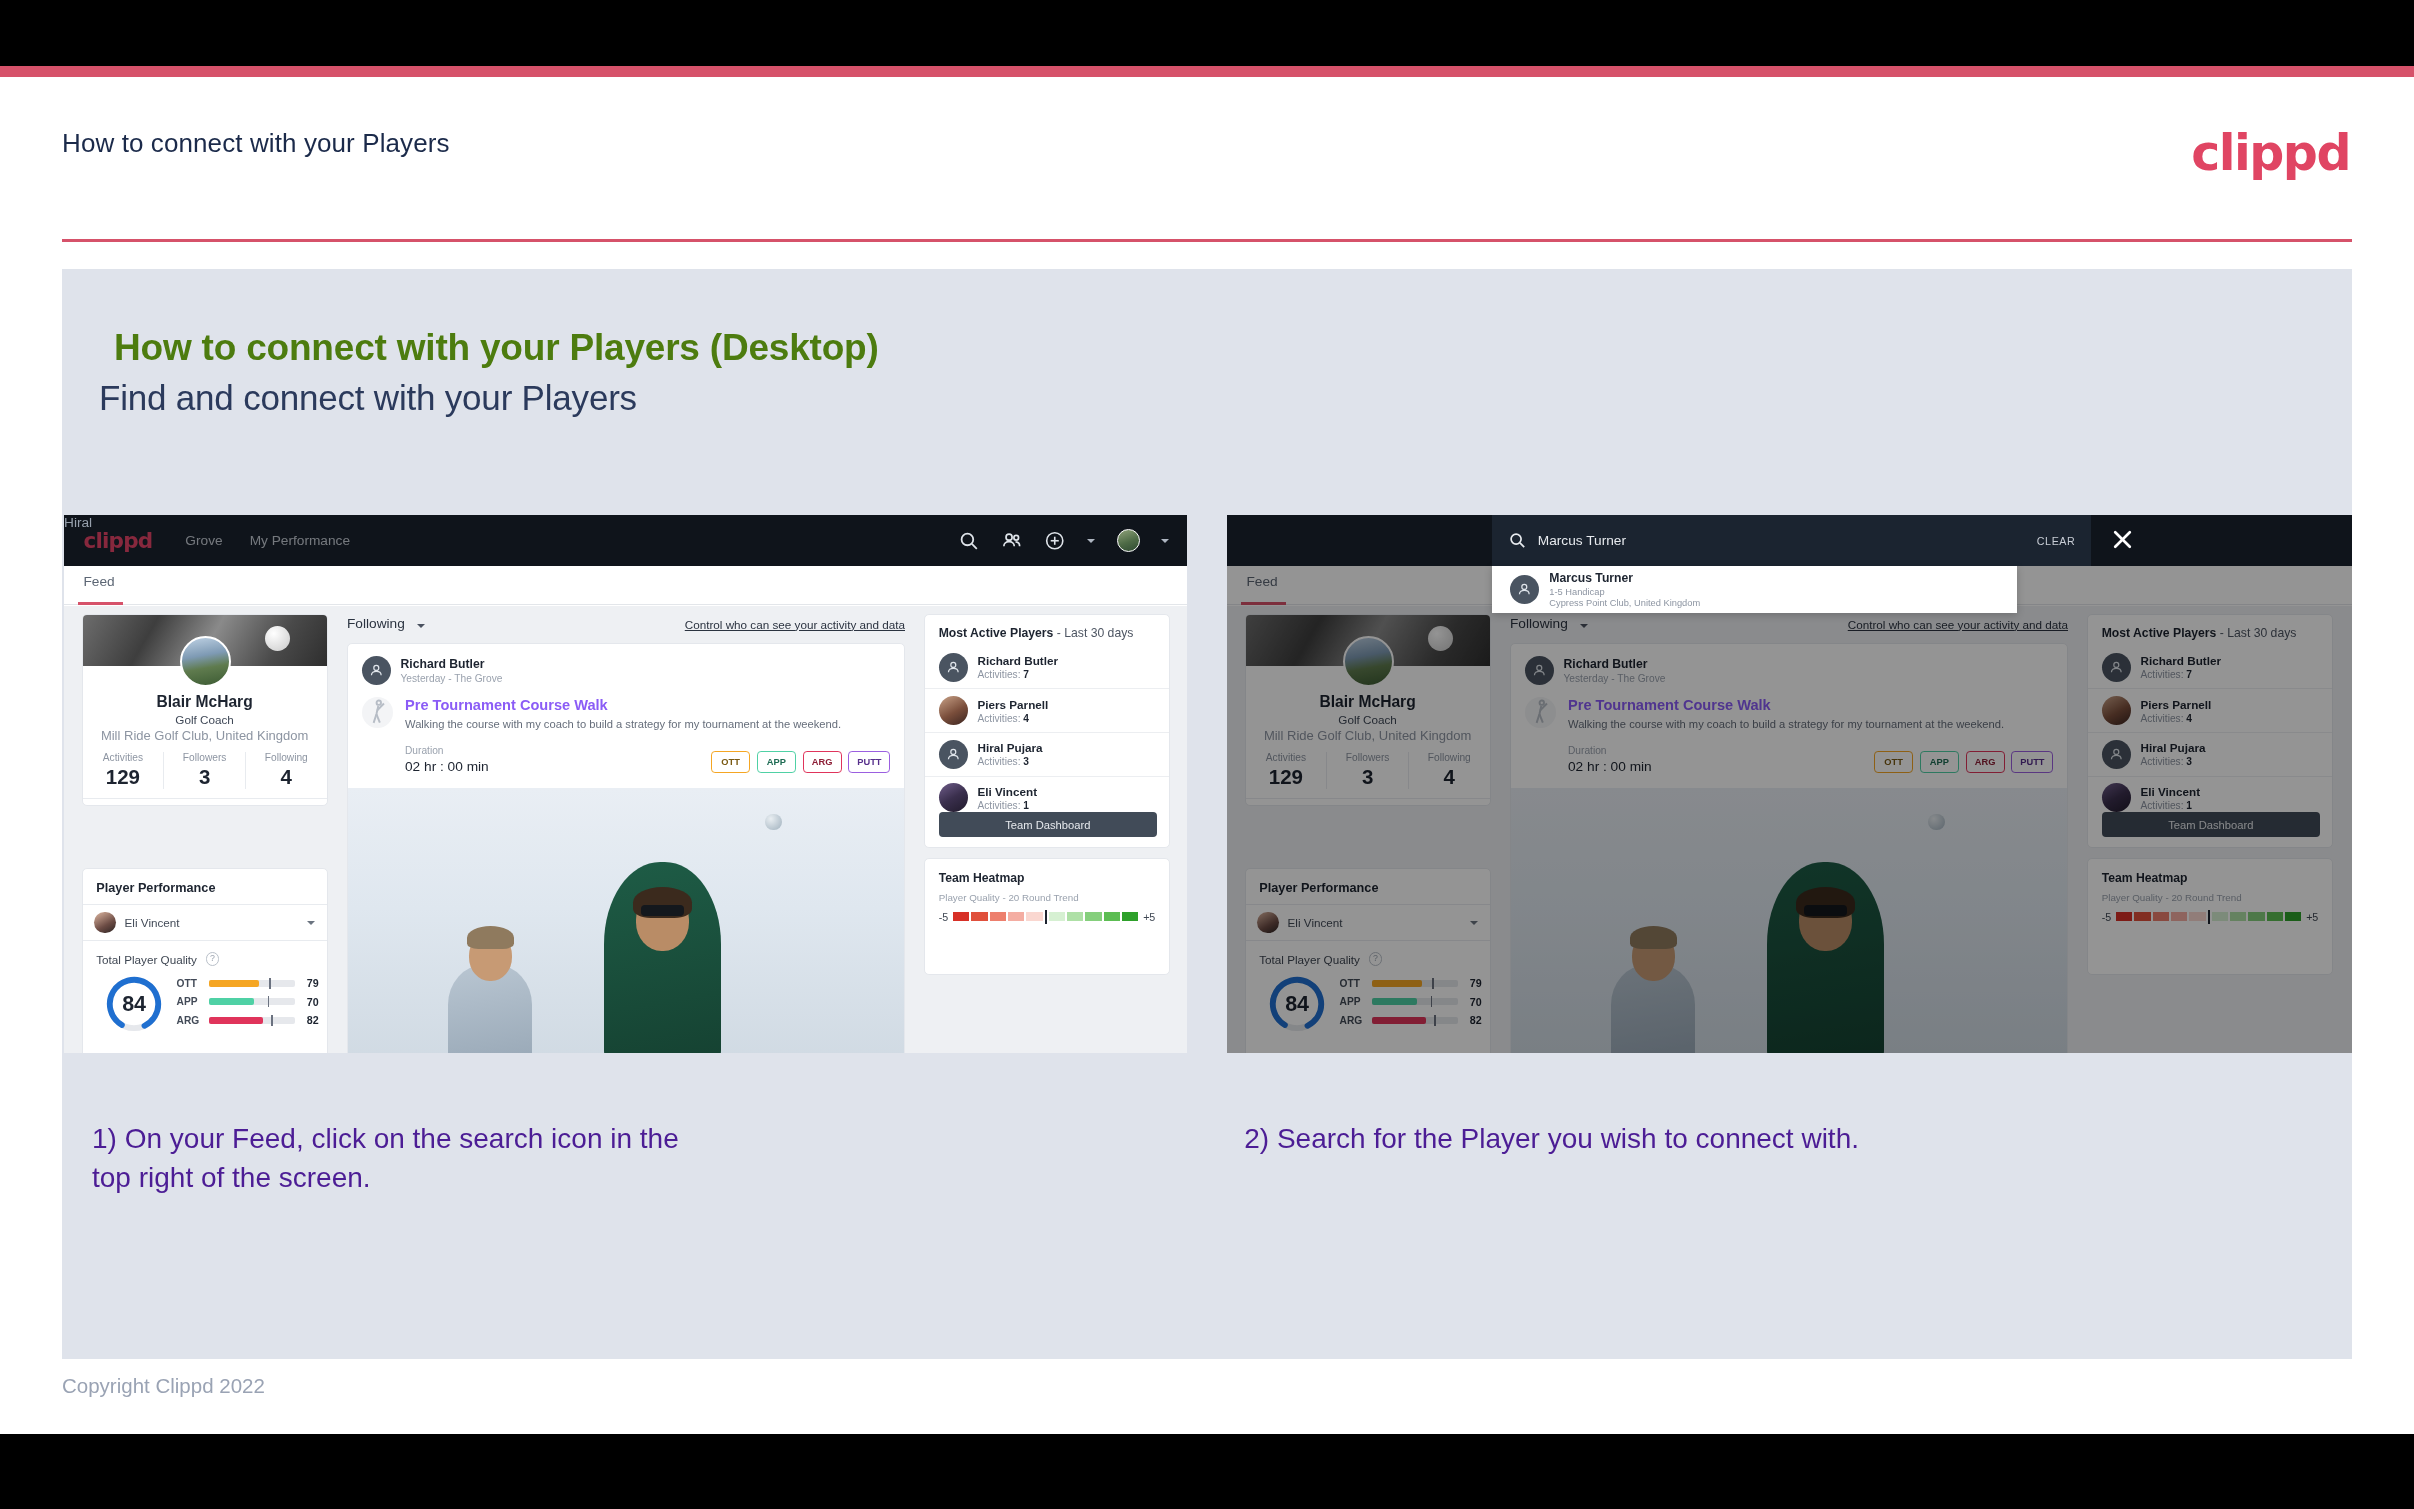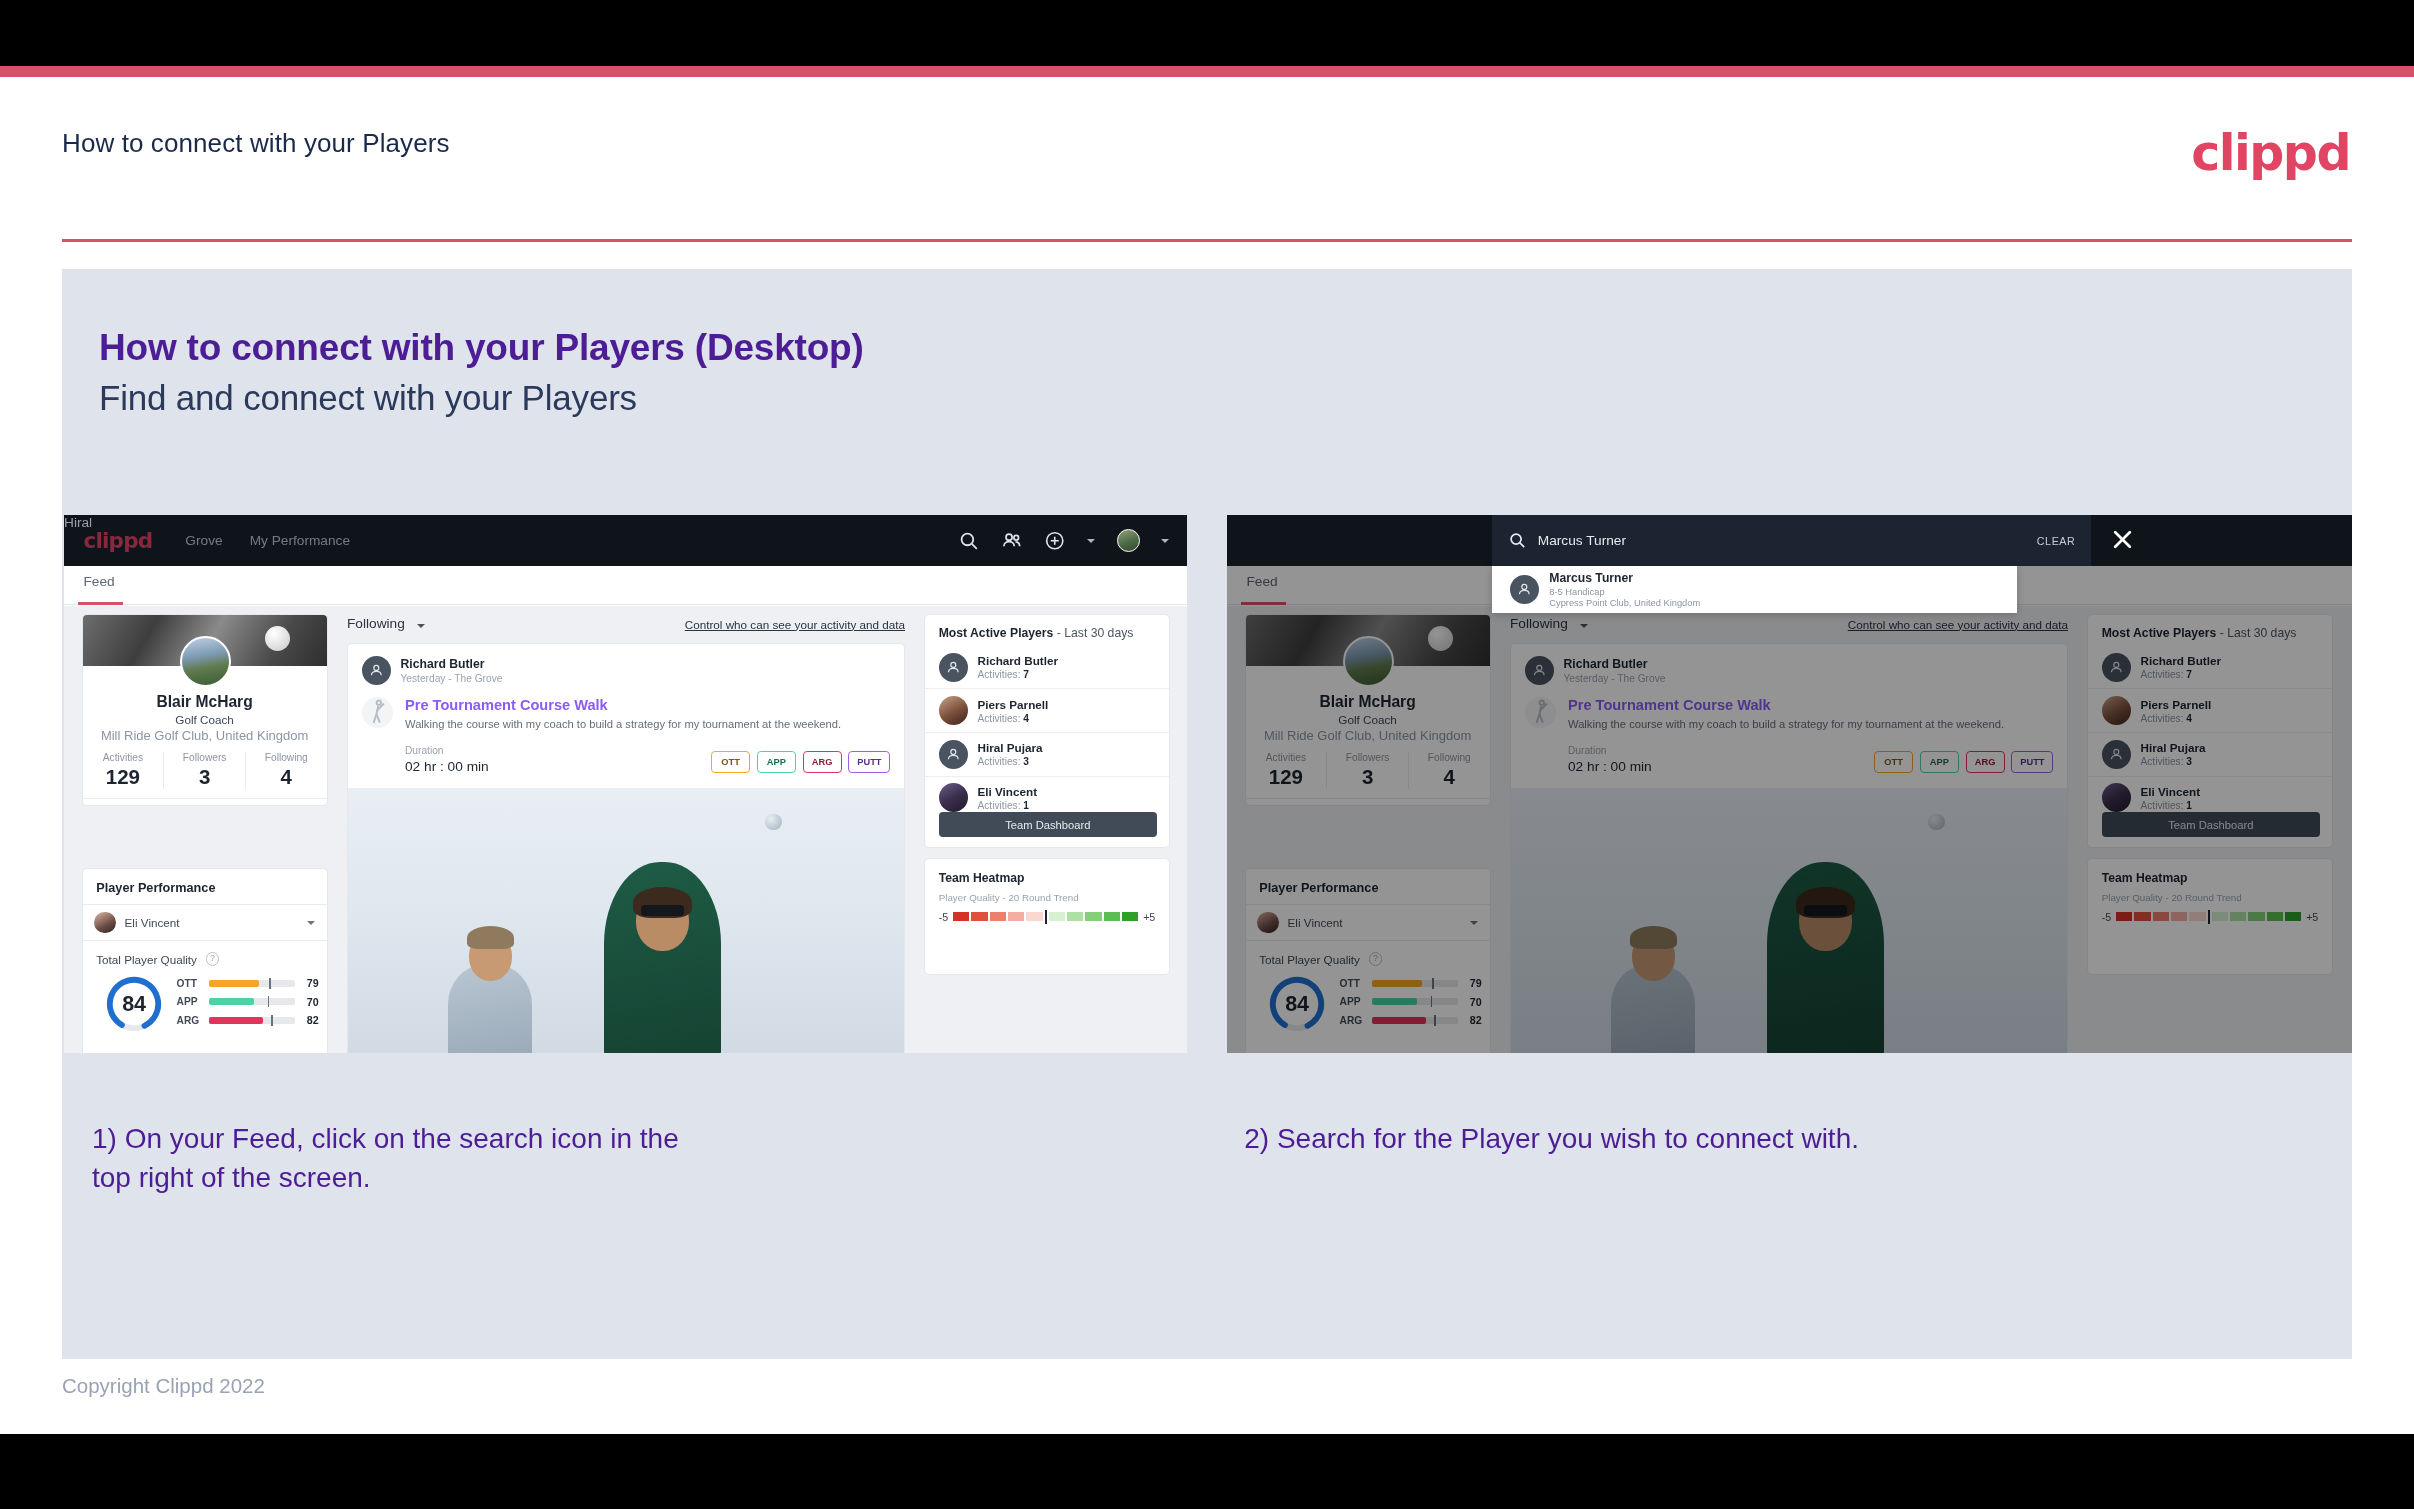--- a/index.html
+++ b/index.html
@@ -27,22 +27,22 @@
   .header-rule {
     position:absolute; left:62px; top:239px; width:2290px; height:2.9px; background:#d6526a;
   }
 
   .content-panel {
     position:absolute; left:62px; top:269px; width:2290px; height:1090px;
     background:#dfe3eb;
   }
 
   .h1 {
-    position:absolute; left:99px; top:327px;
-    font-size:37px; font-weight:700; color:#4c1d95; letter-spacing:-0.2px;
+    position:absolute; left:114px; top:327px;
+    font-size:37px; font-weight:700; color:#4d7c0f; letter-spacing:-0.2px;
   }
   .h2 {
     position:absolute; left:99px; top:378px;
     font-size:35px; font-weight:400; color:#2b3a5c; letter-spacing:-0.2px;
   }
 
   .caption {
     position:absolute; font-size:28px; color:#4c1d95; line-height:1.38; width:624px;
   }
   .caption.one { left:92px; top:1120px; }
@@ -757,18 +757,18 @@
 
   <div class="results">
     <span class="pavatar">
         <svg viewBox="0 0 24 24" fill="none" stroke="#dfe4ea" stroke-width="1.8">
           <circle cx="12" cy="8.5" r="3.6"></circle>
           <path d="M5 19c0-3.7 3.1-5.6 7-5.6s7 1.9 7 5.6"></path>
         </svg>
       </span>
     <span>
       <span class="rn" style="display:block">Marcus Turner</span>
-      <span class="r1" style="display:block">8-5 Handicap</span>
+      <span class="r1" style="display:block">1-5 Handicap</span>
       <span class="r2" style="display:block">Cypress Point Club, United Kingdom</span>
     </span>
   </div>
 </div>
 
 
 </body></html>

